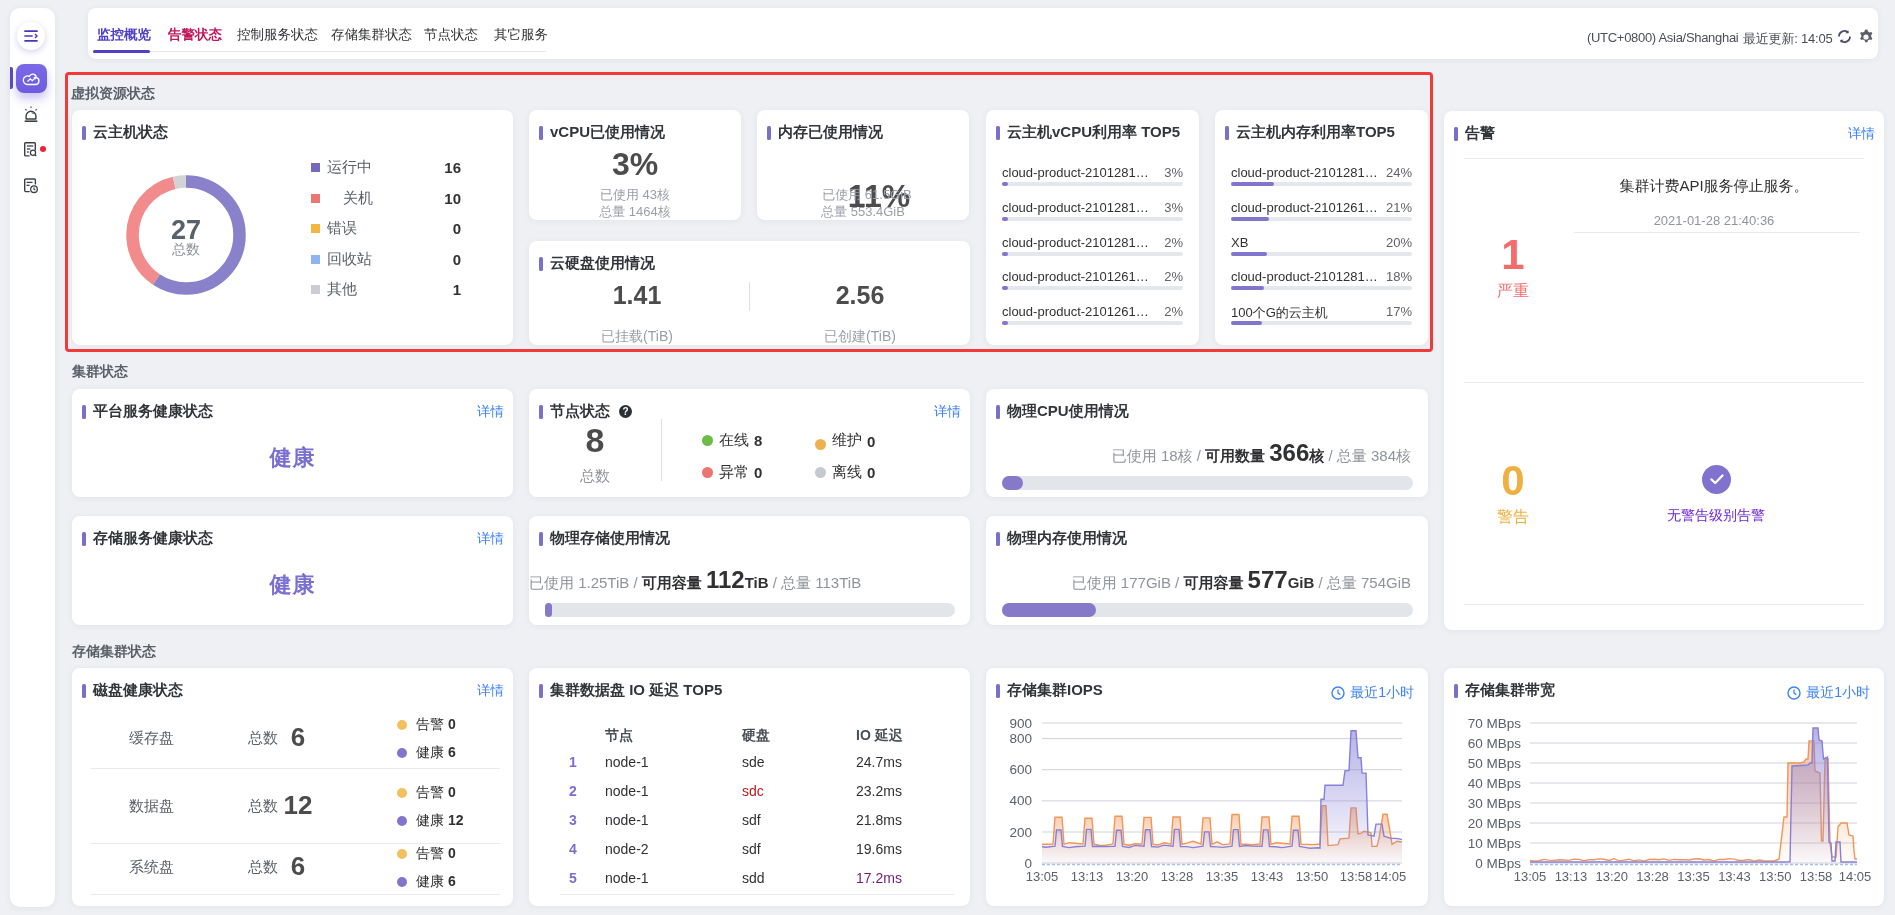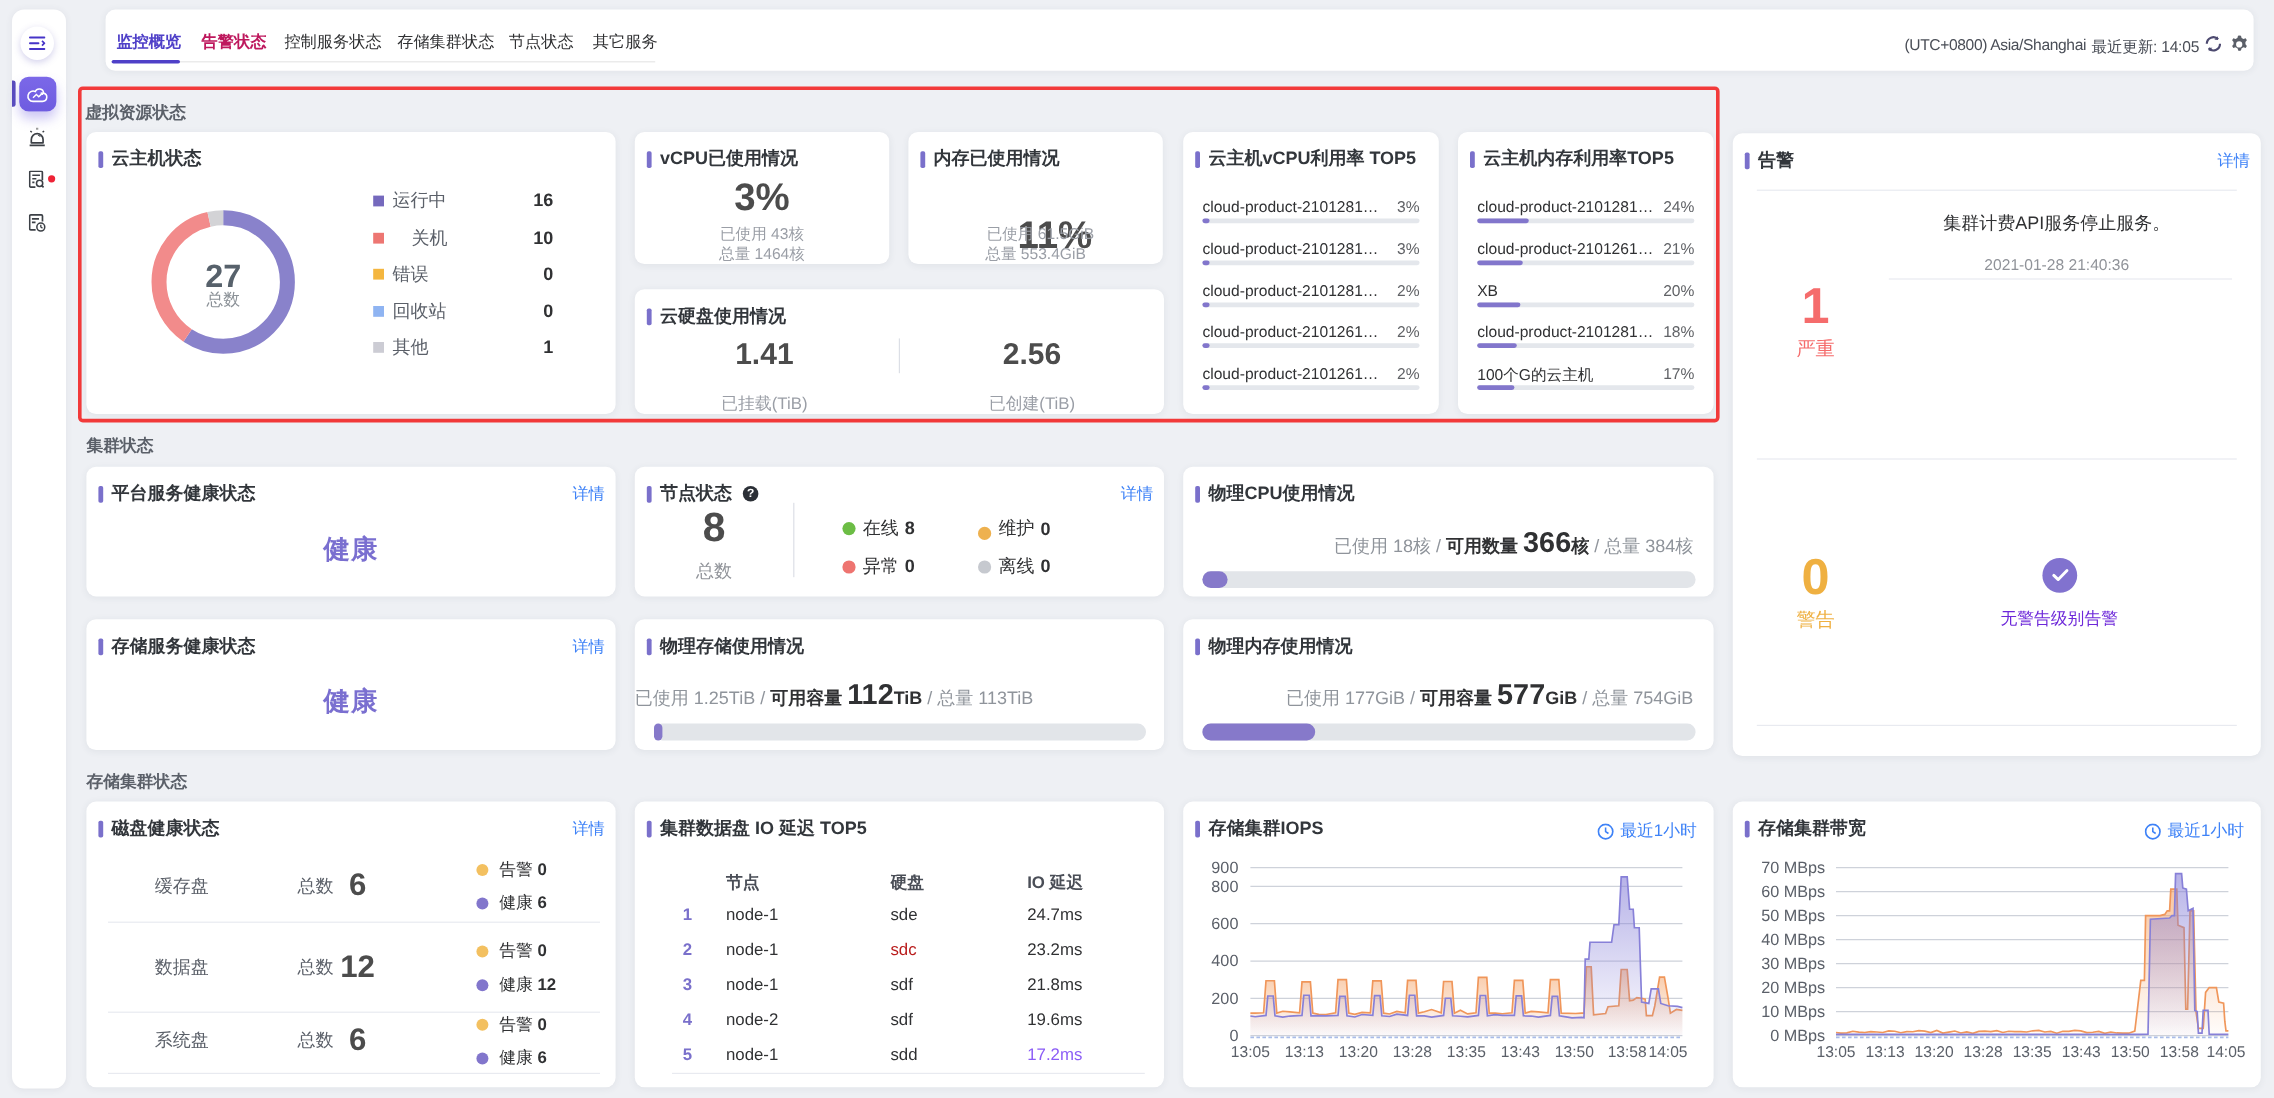--- a/index.html
+++ b/index.html
@@ -334,21 +334,21 @@
 <div class="abs" style="left:76px;top:144px;font-size:14px;color:#303133;">node-1</div>
 <div class="abs" style="left:213px;top:144px;font-size:14px;color:#303133;">sdf</div>
 <div class="abs" style="left:327px;top:144px;font-size:14px;color:#303133;">21.8ms</div>
     <div class="abs" style="left:40px;top:173px;font-size:14px;font-weight:bold;color:#7a70cb;">4</div>
 <div class="abs" style="left:76px;top:173px;font-size:14px;color:#303133;">node-2</div>
 <div class="abs" style="left:213px;top:173px;font-size:14px;color:#303133;">sdf</div>
 <div class="abs" style="left:327px;top:173px;font-size:14px;color:#303133;">19.6ms</div>
     <div class="abs" style="left:40px;top:202px;font-size:14px;font-weight:bold;color:#7a70cb;">5</div>
 <div class="abs" style="left:76px;top:202px;font-size:14px;color:#303133;">node-1</div>
 <div class="abs" style="left:213px;top:202px;font-size:14px;color:#303133;">sdd</div>
-<div class="abs" style="left:327px;top:202px;font-size:14px;color:#8b5cf6;">17.2ms</div>
+<div class="abs" style="left:327px;top:202px;font-size:14px;color:#701a75;">17.2ms</div>
     <div class="hr" style="left:31px;top:226px;width:394px;"></div>
   </div>
 <div class="card" style="left:986px;top:668px;width:442px;height:238px;">
     <div class="ct"><span class="tb"></span>存储集群IOPS</div>
     <div class="abs" style="right:14px;top:16px;display:flex;align-items:center;font-size:14px;color:#3e82f7;">
 <svg width="14" height="14" viewBox="0 0 14 14" style="margin-right:5px;">
         <circle cx="7" cy="7" r="6" fill="none" stroke="#3e82f7" stroke-width="1.4"></circle>
         <path d="M7,3.6 V7 L9.4,8.6" fill="none" stroke="#3e82f7" stroke-width="1.3"></path>
       </svg>最近1小时</div>
     <svg class="abs" style="left:0;top:0;" width="441" height="238" viewBox="0 0 441 238">

